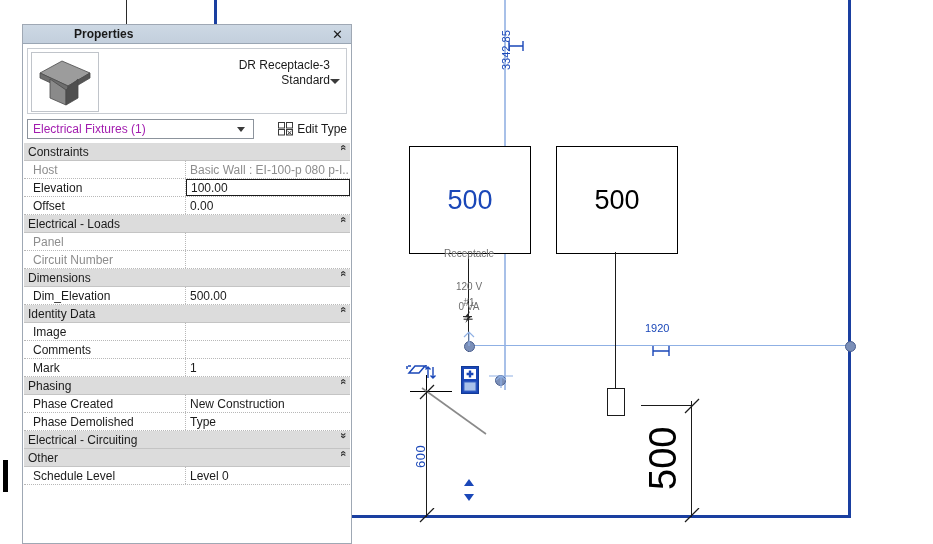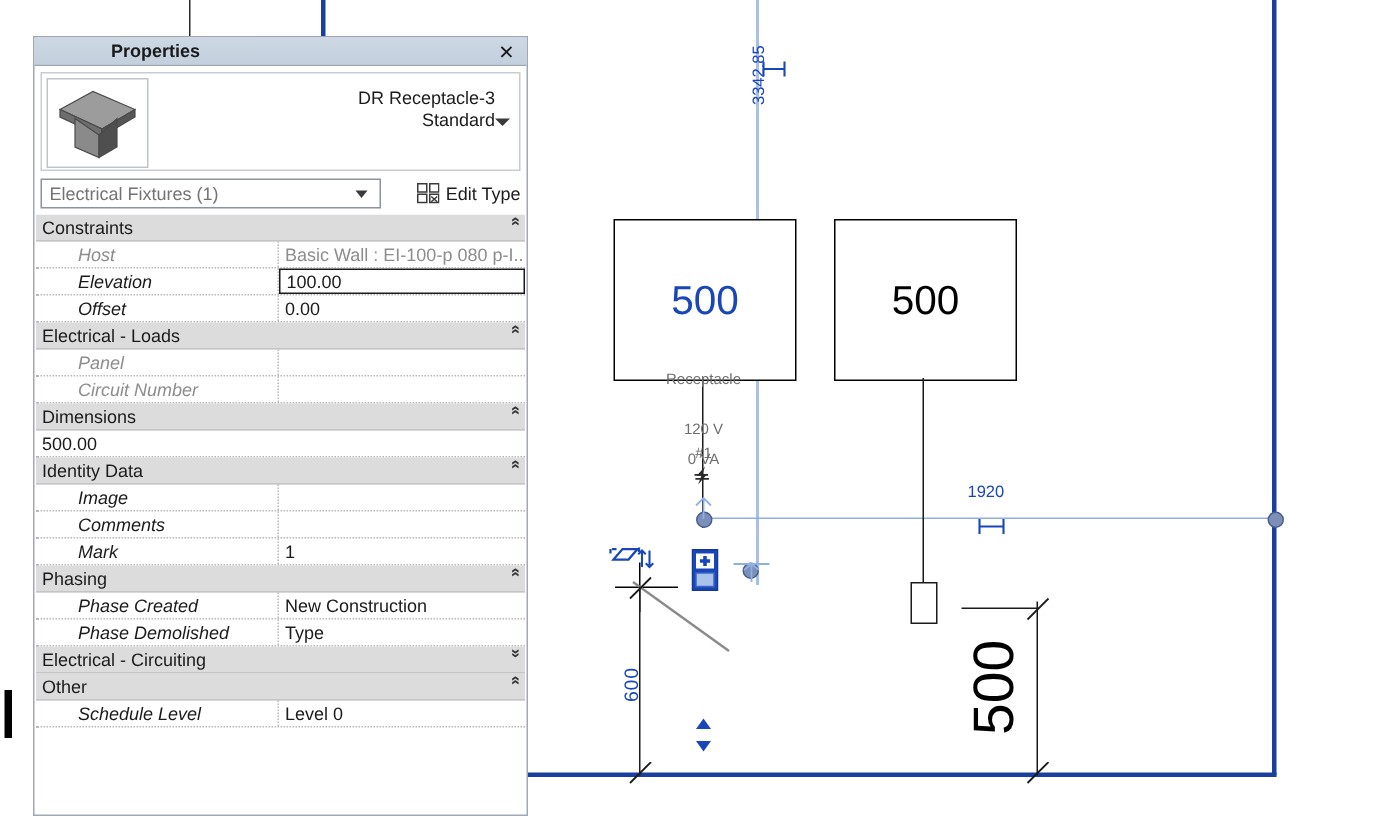--- a/index.html
+++ b/index.html
@@ -60,36 +60,36 @@
   #type-labels{margin:9px 0 0 6px;flex:1;}
   #type-labels div{font-size:12px;color:#1b1b1b;line-height:15px;}
   #type-arrow{align-self:center;margin-right:6px;width:0;height:0;
               border-left:5px solid transparent;border-right:5px solid transparent;
               border-top:5px solid #3a3a3a;}
 
   #cat-row{display:flex;align-items:center;height:22px;margin:2px 4px 1px 4px;}
   #cat-combo{flex:1;height:20px;border:1px solid #8c939c;background:#fff;
              display:flex;align-items:center;padding:0 2px 0 5px;box-sizing:border-box;
              position:relative;}
-  #cat-combo .lbl{flex:1;font-size:12px;color:#737373;}
+  #cat-combo .lbl{flex:1;font-size:12px;color:#a21caf;}
   #cat-combo .ar{width:0;height:0;border-left:4px solid transparent;
                  border-right:4px solid transparent;border-top:5px solid #3a3a3a;margin-right:6px;}
   #edit-type{display:flex;align-items:center;margin-left:24px;cursor:pointer;}
   #edit-type .ico{width:15px;height:14px;margin-right:4px;}
   #edit-type .lbl{font-size:12px;color:#1b1b1b;}
 
   
   #grid{position:absolute;left:1px;right:1px;top:118px;bottom:1px;background:#fff;overflow:hidden;}
   .grow{height:18px;display:flex;align-items:center;box-sizing:border-box;
         border-bottom:1px dotted #b8b8b8;}
   .ghead{background:#dcdcdc;border-bottom:1px solid #c4c4c4;}
   .ghead .nm{flex:1;font-size:12px;color:#1b1b1b;padding-left:4px;}
   .ghead .chev{font-size:11px;color:#333;padding-right:8px;line-height:1;font-weight:bold;}
-  .gitem .nm{width:162px;font-size:12px;color:#1b1b1b;padding-left:28px;box-sizing:border-box;
-             border-right:1px dotted #b8b8b8;height:100%;display:flex;align-items:center;font-style:italic;}
+  .gitem .nm{width:162px;font-size:12px;color:#1b1b1b;padding-left:9px;box-sizing:border-box;
+             border-right:1px dotted #b8b8b8;height:100%;display:flex;align-items:center;}
   .gitem .vl{flex:1;font-size:12px;color:#1b1b1b;padding-left:4px;
              height:100%;display:flex;align-items:center;overflow:hidden;white-space:nowrap;}
   .gitem.dis .nm,.gitem.dis .vl{color:#8d8d8d;}
   .gitem .vl.edit{border:1px solid #1b1b1b;background:#fff;margin:0;height:17px;
                   box-sizing:border-box;}
   #grid-tail{border-bottom:none;}
 
   
   #left-bar{position:absolute;left:3px;top:460px;width:5px;height:32px;background:#000;}
 </style>
@@ -274,20 +274,21 @@
       </div>
       <div class="grow gitem dis">
         <div class="nm">Circuit Number</div>
         <div class="vl"></div>
       </div>
       <div class="grow ghead">
         <div class="nm">Dimensions</div>
         <div class="chev" style="transform: rotate(90deg);">«</div>
       </div>
       <div class="grow gitem">
+        <div class="nm">Dim_Elevation</div>
         <div class="vl">500.00</div>
       </div>
       <div class="grow ghead">
         <div class="nm">Identity Data</div>
         <div class="chev" style="transform: rotate(90deg);">«</div>
       </div>
       <div class="grow gitem">
         <div class="nm">Image</div>
         <div class="vl"></div>
       </div>

